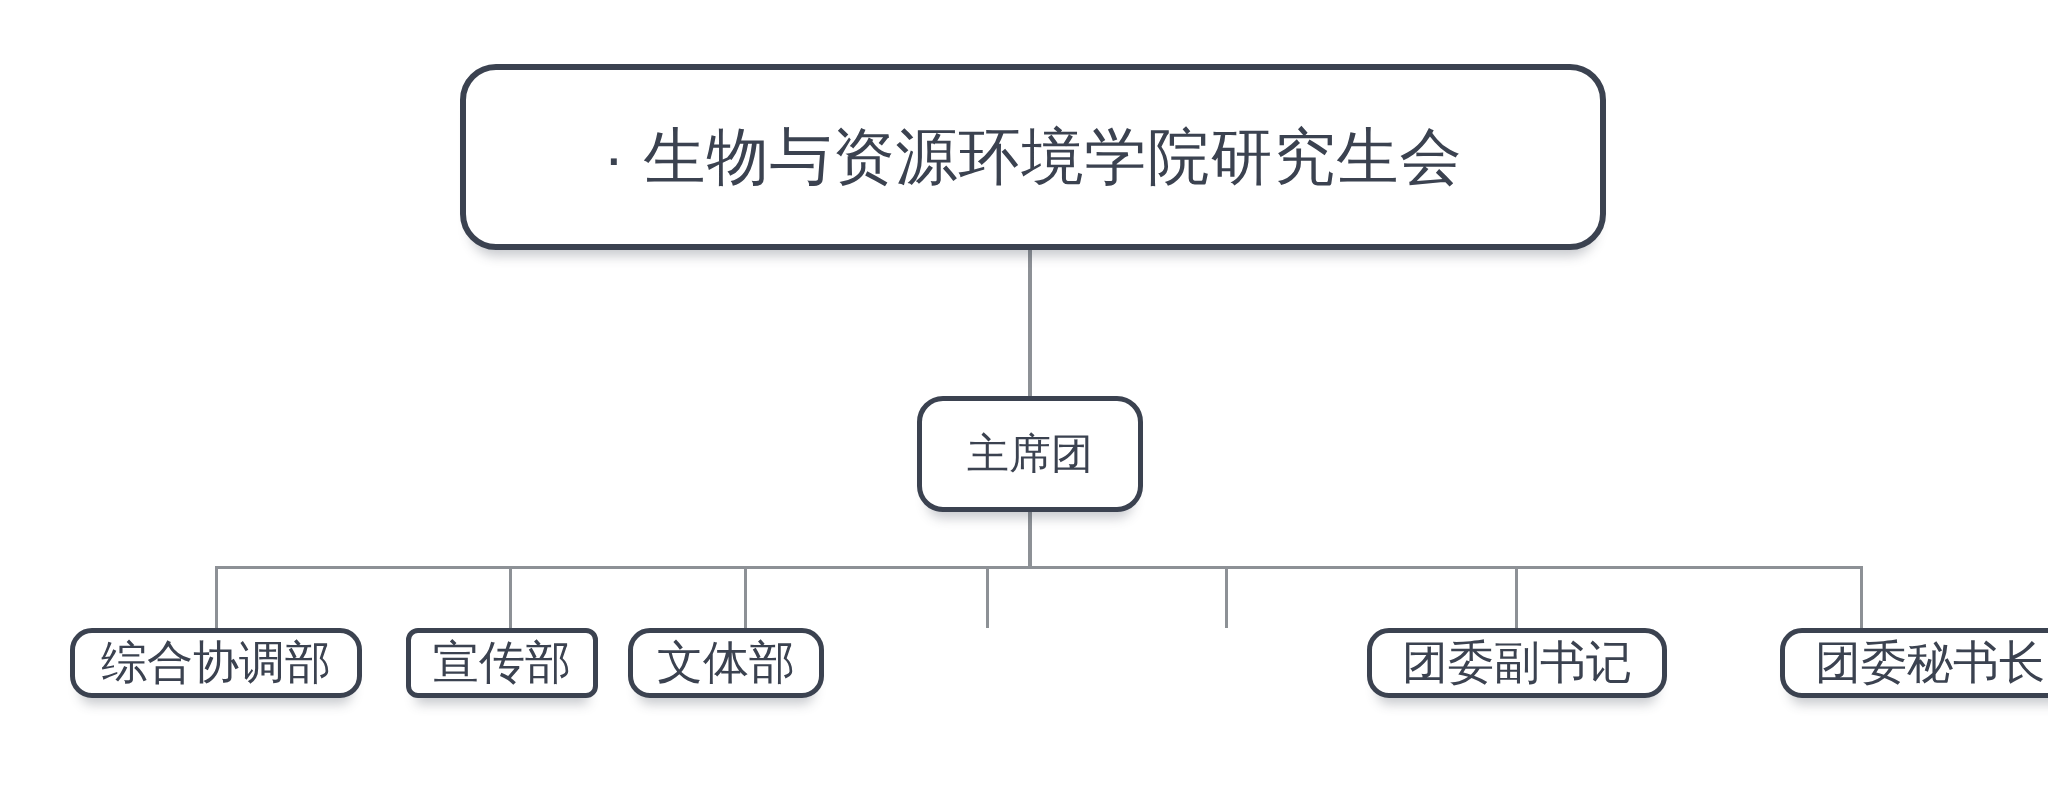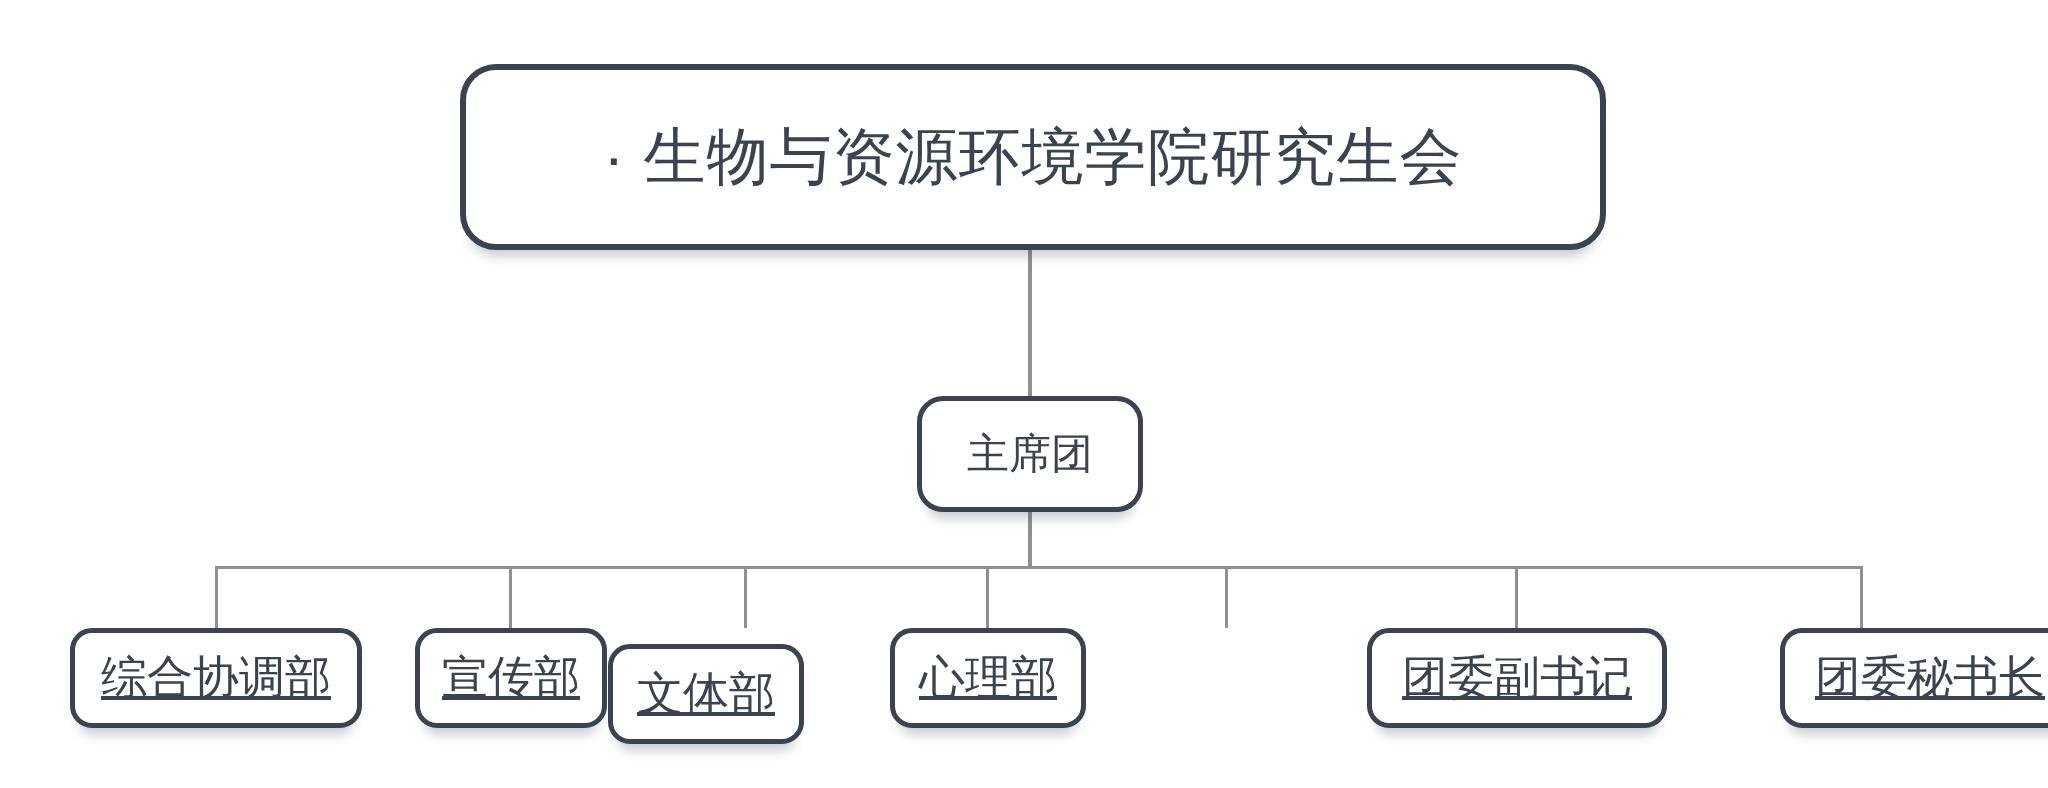--- a/index.html
+++ b/index.html
@@ -31,26 +31,26 @@
   .node-root{
     left:460px;top:64px;width:1146px;height:186px;
     border-width:6px;border-radius:36px;
     font-size:62px;letter-spacing:1px;
   }
   .node-mid{
     left:917px;top:396px;width:226px;height:116px;
     border-radius:26px;font-size:42px;
   }
   .node-dept{
-    top:628px;height:100px;
-    border-radius:22px;font-size:46px;text-decoration:underline;
+    top:628px;height:70px;
+    border-radius:22px;font-size:46px;
   }
   .dept-1{left:70px;width:292px;}
-  .dept-2{left:415px;width:192px;}
-  .dept-3{left:608px;width:196px;margin-top:16px;}
+  .dept-2{left:406px;width:192px;border-radius:12px;}
+  .dept-3{left:628px;width:196px;}
   .dept-4{left:890px;width:196px;}
   .dept-5{left:1129px;width:196px;}
   .dept-6{left:1367px;width:300px;}
   .dept-7{left:1780px;width:300px;}
   .conn{position:absolute;background:var(--connector);}
   .conn-root-mid{left:1028px;top:250px;width:4px;height:146px;}
   .conn-mid-bus{left:1028px;top:512px;width:4px;height:56px;}
   .conn-bus{left:215px;top:566px;width:1648px;height:3px;}
   .conn-stub{top:568px;width:3px;height:60px;}
   .stub-1{left:215px;}
@@ -88,23 +88,20 @@
 
   <div class="node node-dept dept-1">
     <span class="node-label">综合协调部</span>
   </div>
   <div class="node node-dept dept-2">
     <span class="node-label">宣传部</span>
   </div>
   <div class="node node-dept dept-3">
     <span class="node-label">文体部</span>
   </div>
-  <div class="node node-dept dept-4">
-    <span class="node-label">心理部</span>
-  </div>
   <div class="node node-dept dept-6">
     <span class="node-label">团委副书记</span>
   </div>
   <div class="node node-dept dept-7">
     <span class="node-label">团委秘书长</span>
   </div>
 
 </div>
 
 </body></html>

